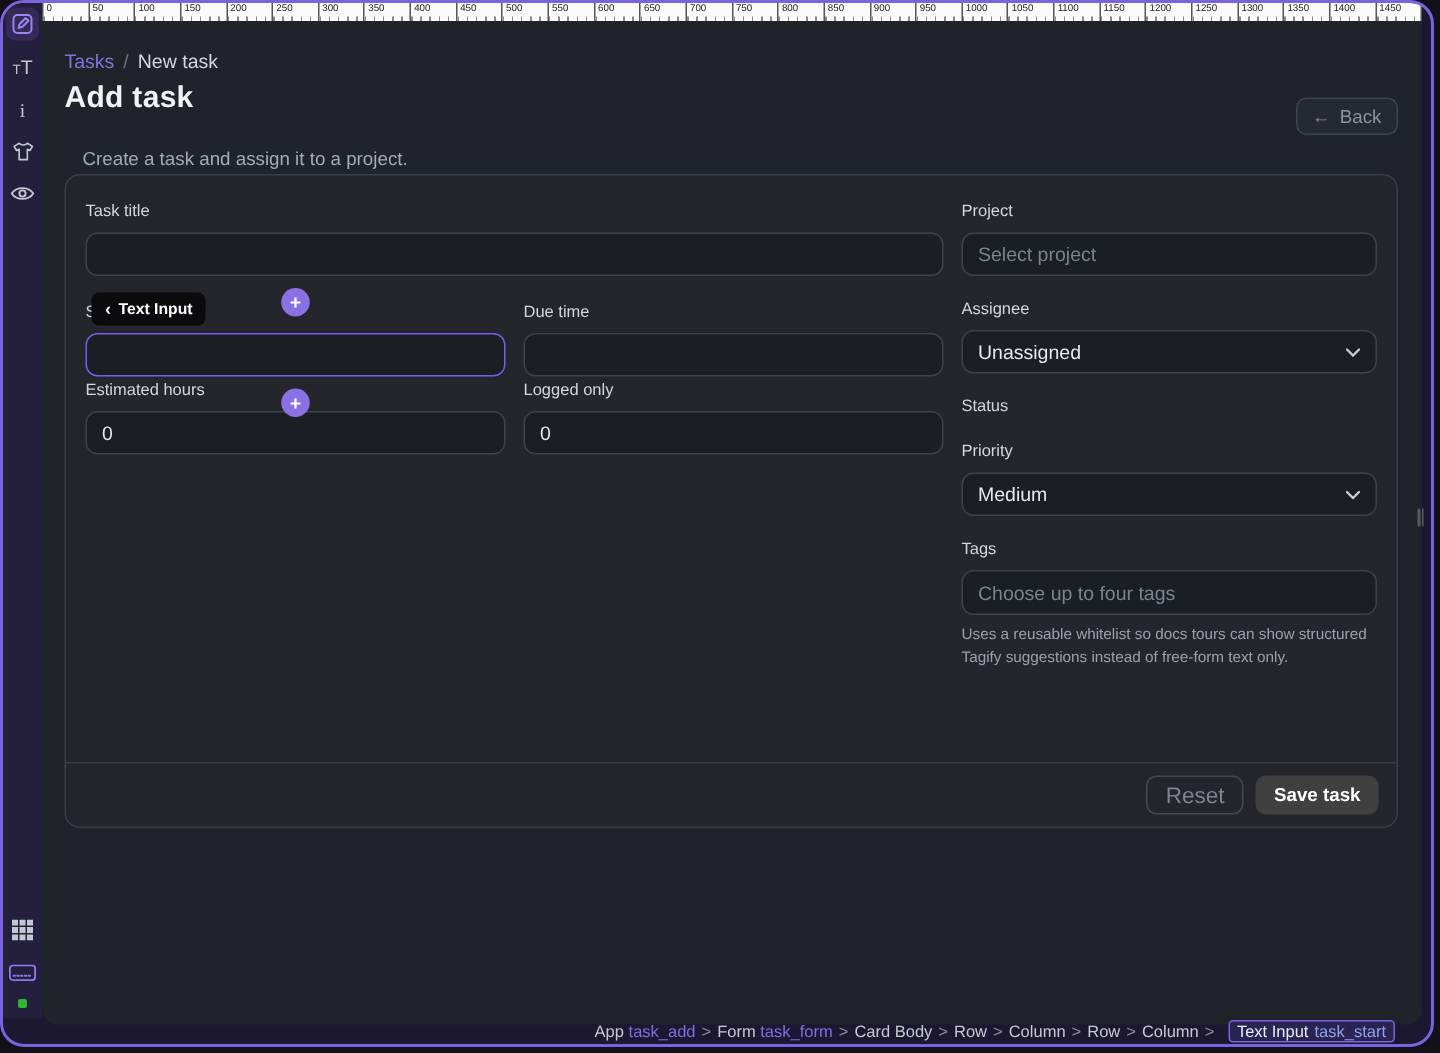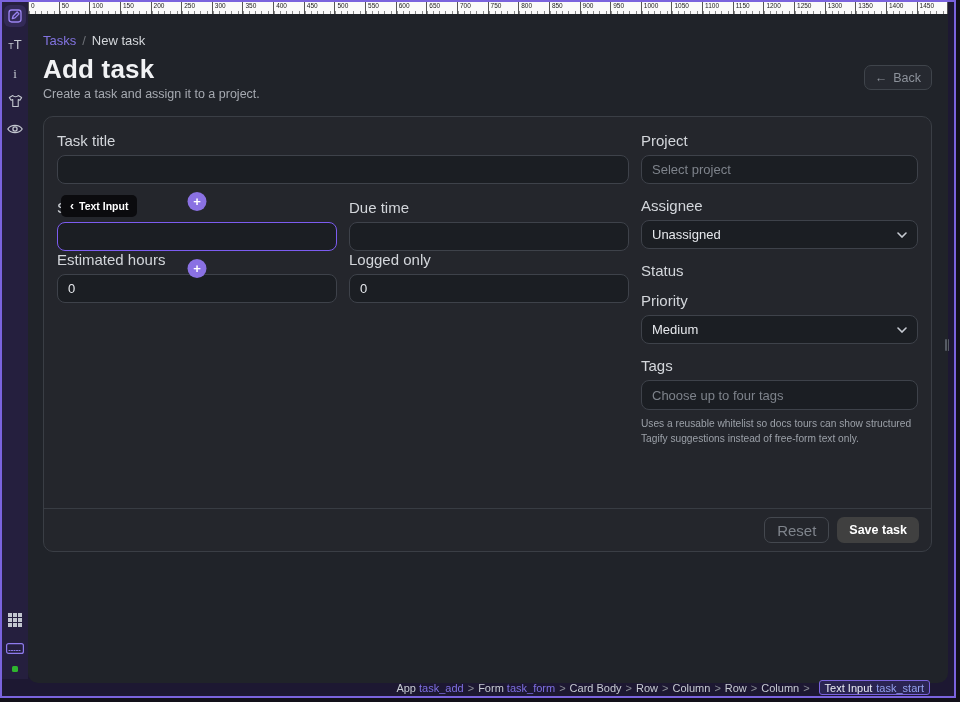--- a/index.html
+++ b/index.html
@@ -1,19 +1,19 @@
 <!DOCTYPE html>
 <html><head>
 <meta charset="utf-8">
 <style>
   html,body{margin:0;padding:0;background:#121019;}
   *{box-sizing:border-box;font-family:"Liberation Sans",sans-serif;}
 
   .window{position:relative;width:956px;height:698px;margin:0;border:2px solid #7a63dd;
-    border-radius:0;background:#1d1832;overflow:hidden;}
+    border-radius:16px;background:#1d1832;overflow:hidden;}
 
   
   .sidebar{position:absolute;left:0;top:0;bottom:17px;width:26px;background:#251f3e;}
   .side-top{position:absolute;top:3px;left:0;width:26px;display:flex;flex-direction:column;align-items:center;gap:8px;}
   .side-bottom{position:absolute;bottom:7px;left:0;width:26px;display:flex;flex-direction:column;align-items:center;gap:8px;}
   .side-icon{background:none;border:none;padding:0;margin:0;display:flex;align-items:center;justify-content:center;
     width:22px;height:20px;color:#c3c7cf;cursor:pointer;}
   .side-icon.active{background:rgba(122,97,224,.16);border-radius:6px;height:22px;}
   .icon-tt{font-family:"Liberation Serif",serif;color:#c3c7cf;line-height:1;}
   .icon-tt .t-small{font-size:9px;}
@@ -31,41 +31,41 @@
 
   
   .canvas{position:absolute;left:26px;top:12px;width:920px;height:669px;background:#202329;
     border-radius:0 0 10px 10px;overflow:hidden;}
 
   .crumbs{position:absolute;left:15px;top:19px;font-size:13px;}
   .crumb-link{color:#8273e0;cursor:pointer;}
   .crumb-sep{color:#6d7077;margin:0 6px;}
   .crumb-cur{color:#d4d7db;}
 
-  .page-title{position:absolute;left:15px;top:40px;margin:0;font-size:26px;font-weight:800;color:#f1f2f4;letter-spacing:.2px;}
-  .page-sub{position:absolute;left:15px;top:73px;margin:0;font-size:12.5px;color:#a6aab1;}
+  .page-title{position:absolute;left:15px;top:40px;margin:0;font-size:20px;font-weight:800;color:#f1f2f4;letter-spacing:.2px;}
+  .page-sub{position:absolute;left:15px;top:73px;margin:12px;font-size:12.5px;color:#a6aab1;}
 
   .back-btn{position:absolute;right:16px;top:51px;height:25px;display:inline-flex;align-items:center;gap:6px;
     background:#262930;border:1px solid #3f444b;border-radius:7px;color:#8d929b;font-size:12.5px;padding:0 10px;cursor:pointer;}
 
   
   .card{position:absolute;left:15px;top:102px;width:889px;height:436px;background:#24262c;
     border:1px solid #3a3e45;border-radius:10px;}
   .card-body{display:flex;gap:12px;padding:16px 13px 0 13px;}
   .col-left{width:572px;flex:0 0 572px;}
   .col-right{flex:1;}
 
   .field{margin-bottom:0;}
   .f-row{margin-bottom:16px;}
   .col-right .f-row{margin-bottom:14px;}
   .f-row.tight{margin-top:-15px;}
   .duo{display:flex;gap:12px;}
   .duo .field{flex:1;}
 
-  .field-label{display:block;font-size:15px;color:#d3d6db;margin-bottom:6px;height:16px;line-height:16px;}
+  .field-label{display:block;font-size:11px;color:#d3d6db;margin-bottom:6px;height:16px;line-height:16px;}
   .tb{width:100%;height:29px;background:#1b1e23;border:1px solid #3e424a;border-radius:8px;
     color:#e6e8ec;font-size:13px;padding:0 10px;outline:none;}
   .tb::placeholder{color:#7e838b;opacity:1;}
   .tb.tall{height:30px;}
   .tb.selected{border:1.5px solid #7c5cf0;}
   .select{width:100%;height:29px;background:#1b1e23;border:1px solid #3e424a;border-radius:8px;
     color:#e6e8ec;font-size:13px;padding:0 10px;display:flex;align-items:center;justify-content:space-between;cursor:pointer;}
   .help-text{margin:6px 0 0 0;font-size:10.2px;line-height:15px;color:#9ba0a8;}
 
   

